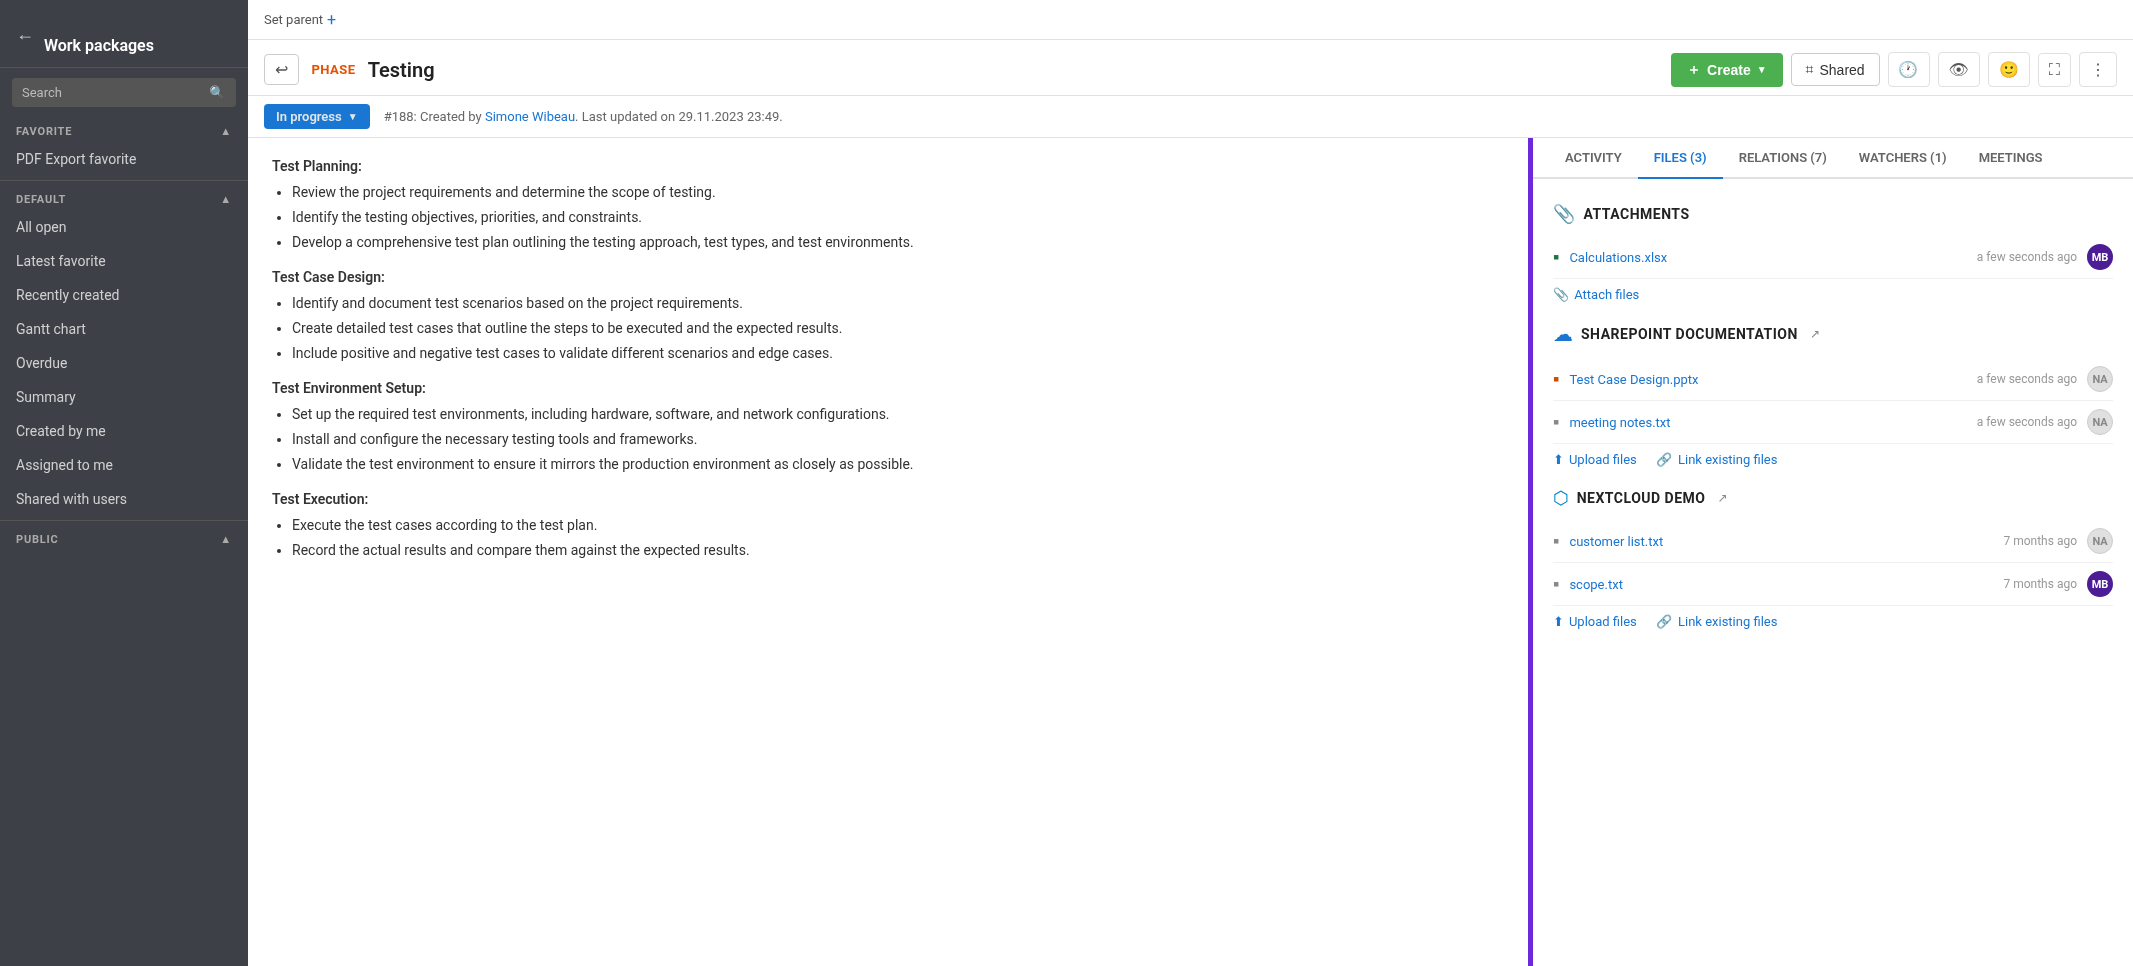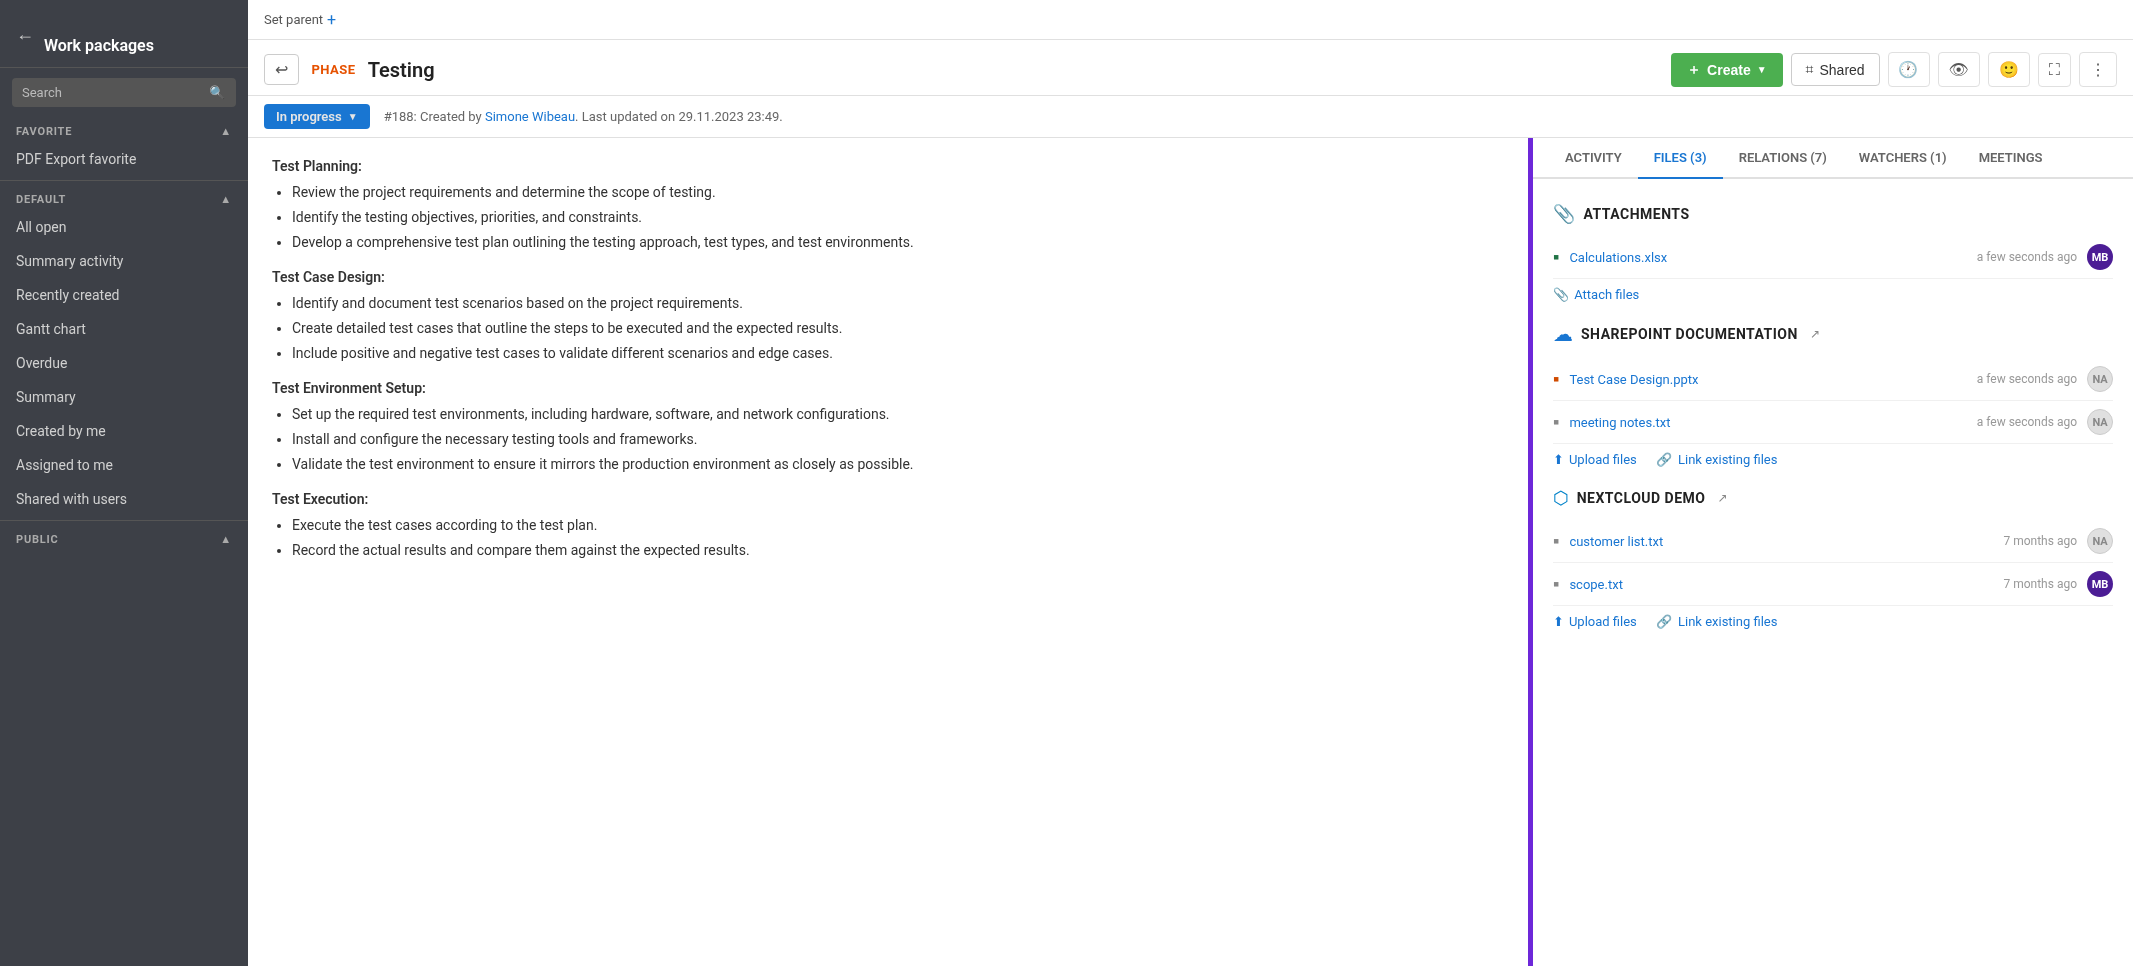--- a/index.html
+++ b/index.html
@@ -123,21 +123,21 @@
 
   <div class="sidebar-section">
     <div class="sidebar-section-header">
       <span>DEFAULT</span>
       <span>▲</span>
     </div>
     <div class="sidebar-item">
       <span>All open</span>
     </div>
     <div class="sidebar-item">
-      <span>Summary activity</span>
+      <span>Latest favorite</span>
     </div>
     <div class="sidebar-item">
       <span>Recently created</span>
     </div>
     <div class="sidebar-item">
       <span>Gantt chart</span>
     </div>
     <div class="sidebar-item">
       <span>Overdue</span>
     </div>

